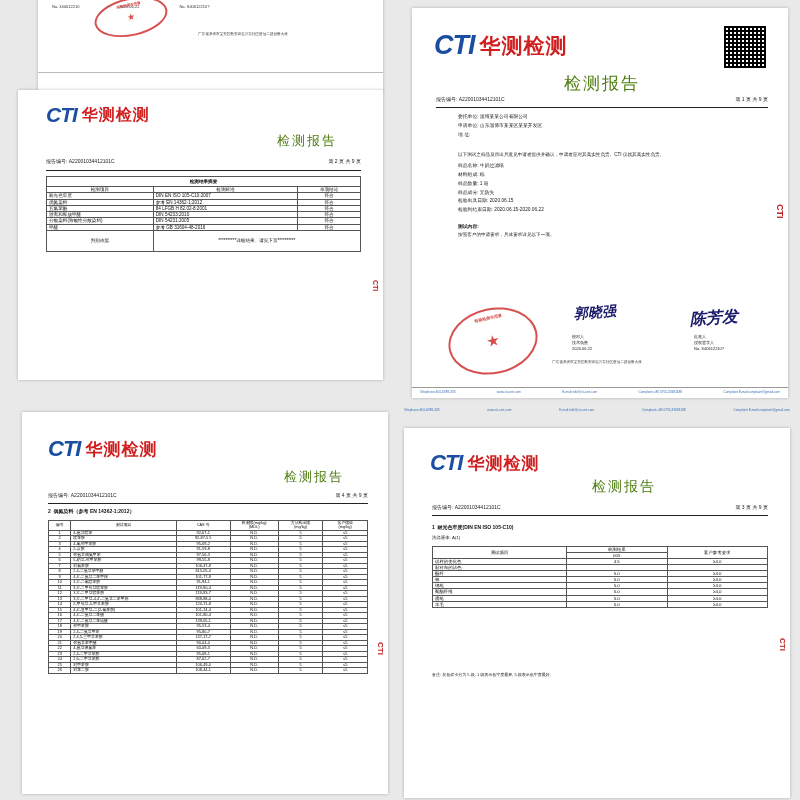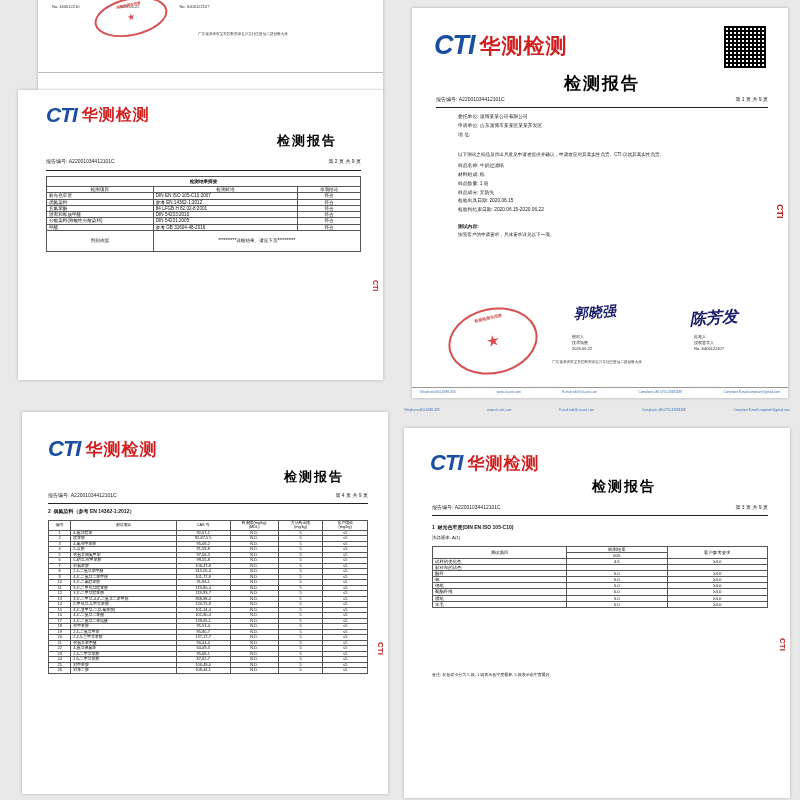--- a/index.html
+++ b/index.html
@@ -32,22 +32,22 @@
     letter-spacing: -1px;
     line-height: 1;
   }
   .cti-cn {
     color: #d11f1f;
     font-weight: bold;
     line-height: 1;
     letter-spacing: 1px;
   }
   .doc-title {
-    font-weight: bold;
-    color: #000000;
+    font-weight: normal;
+    color: #4d7c0f;
     letter-spacing: 2px;
   }
   .rule {
     border: 0;
     border-top: 1px solid #222;
   }
   table.grid {
     border-collapse: collapse;
     width: 100%;
   }

